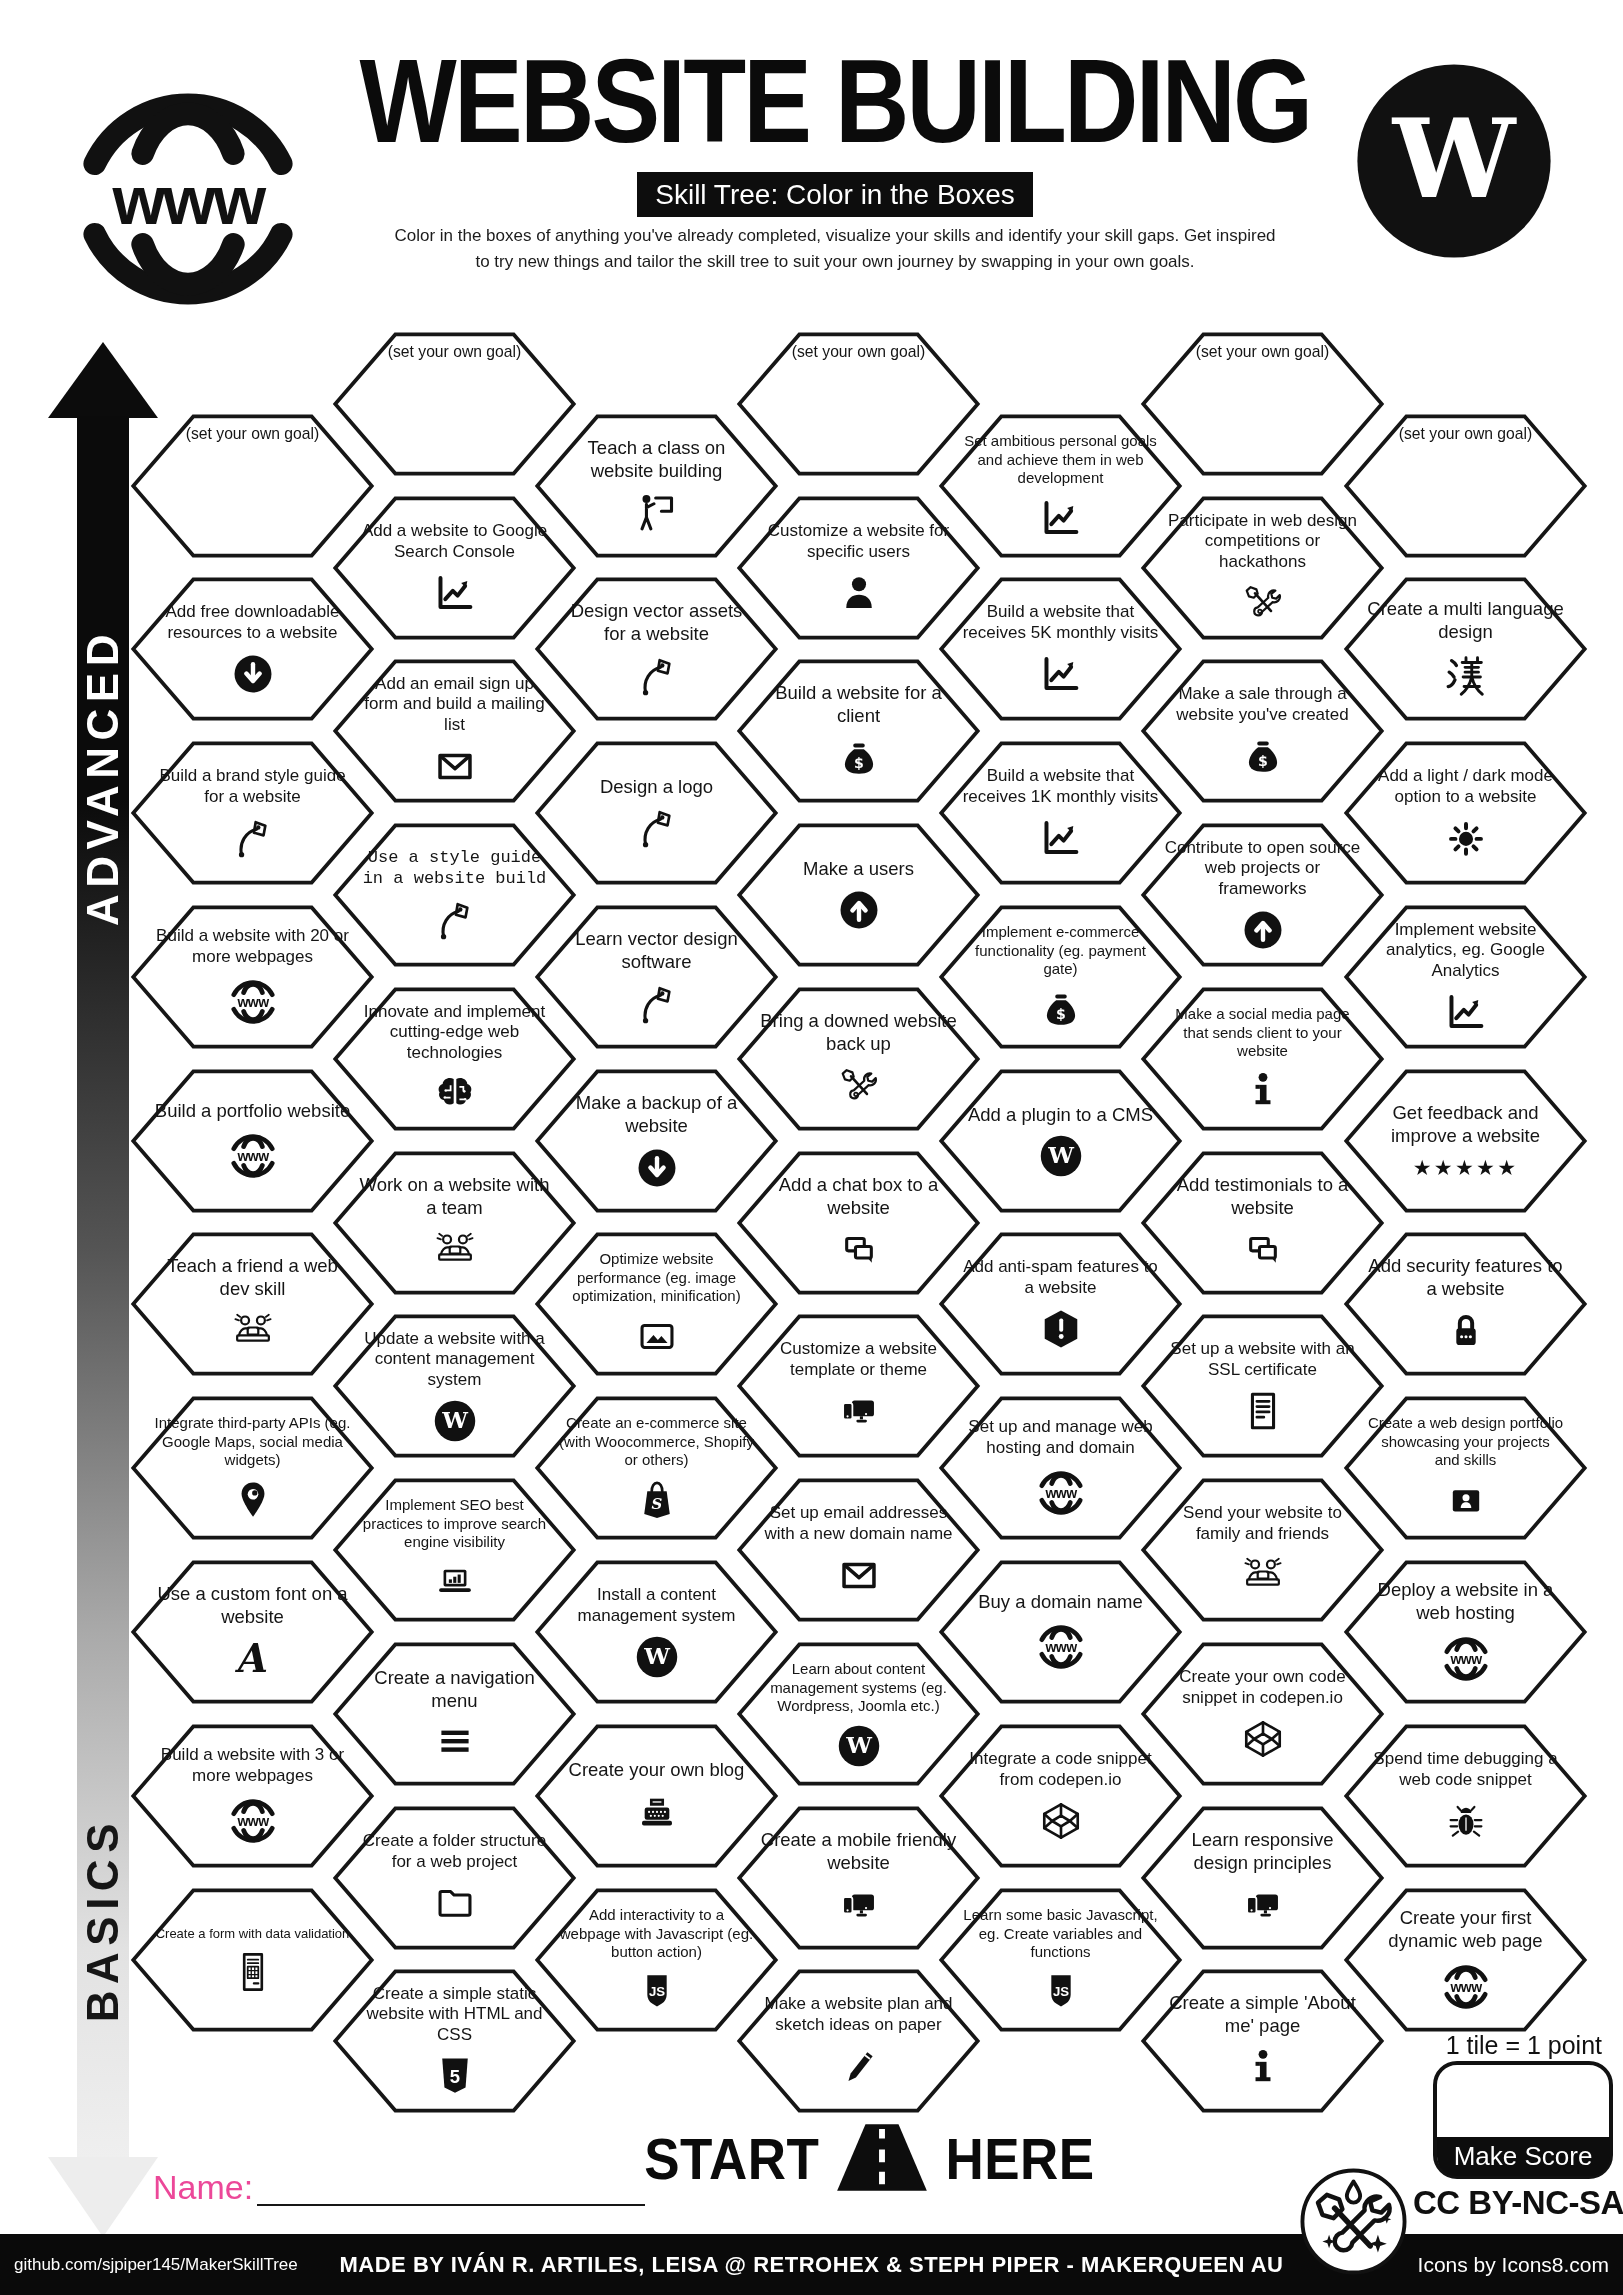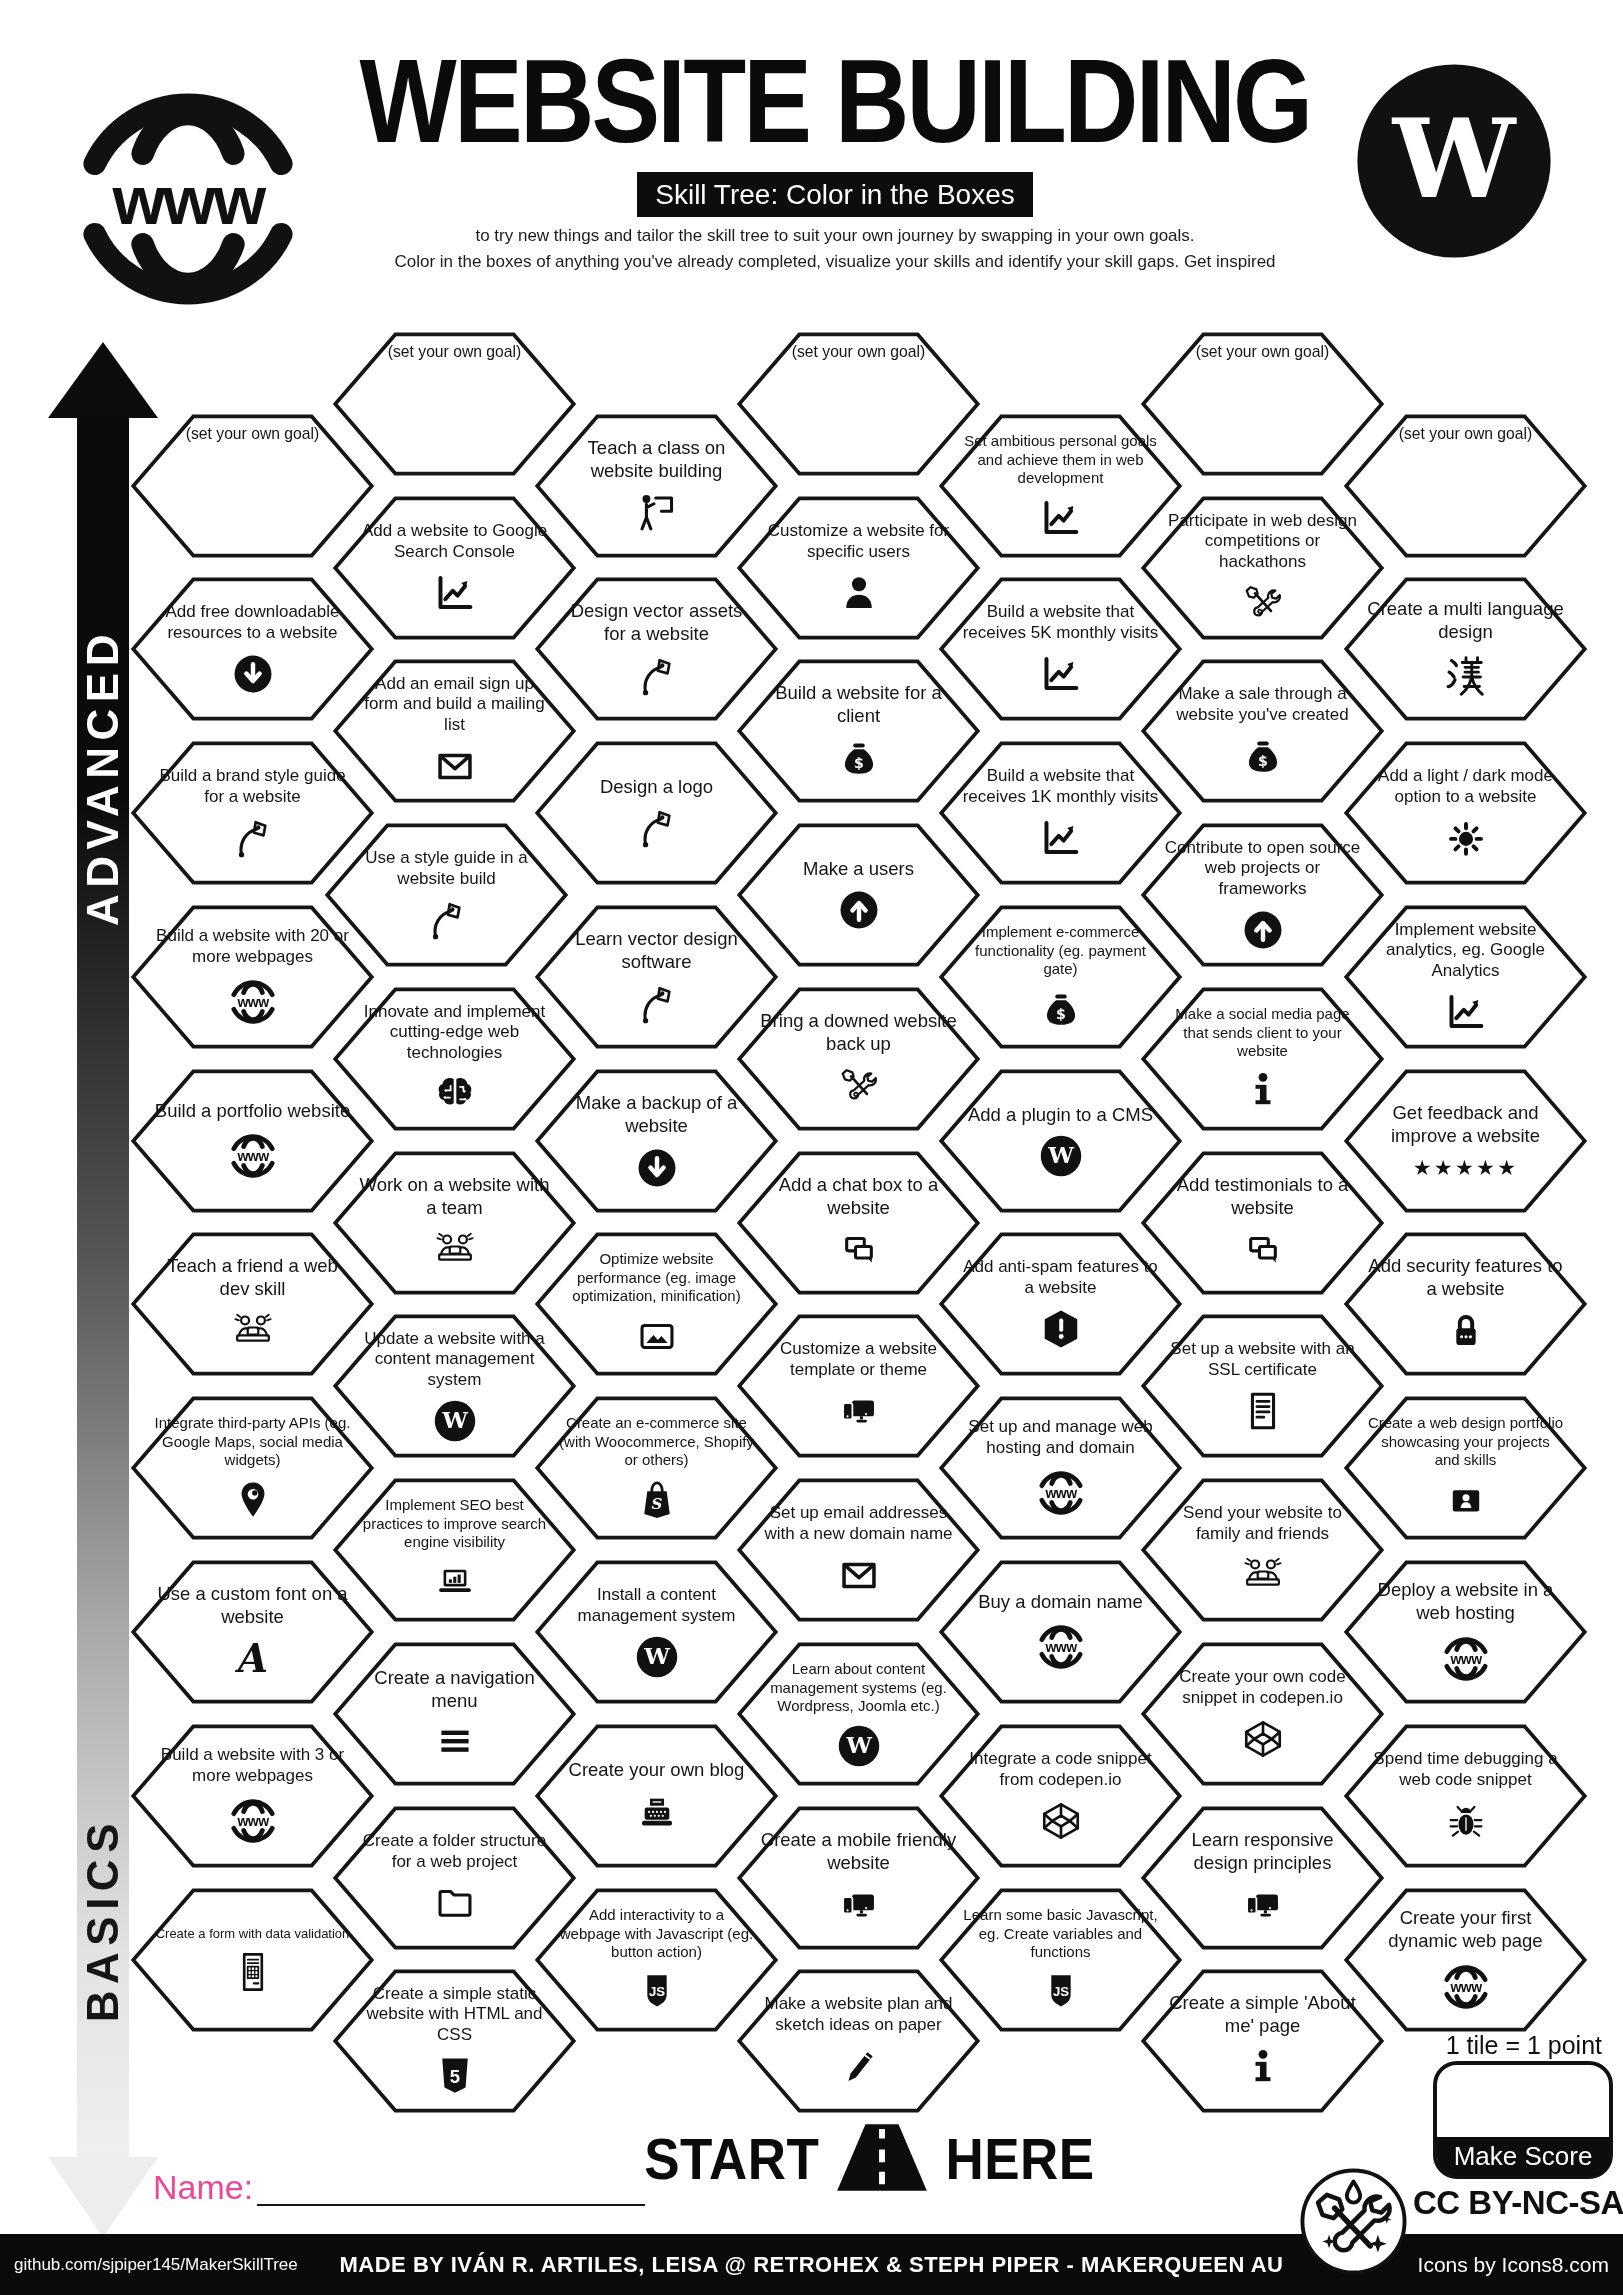--- a/index.html
+++ b/index.html
@@ -78,22 +78,22 @@
   <div class="abs" id="wp-logo"><svg viewBox="0 0 100 100">
         <circle cx="50" cy="50" r="46" fill="#111"></circle>
         <text x="50" y="67" text-anchor="middle" font-family="DejaVu Serif,serif" font-weight="bold" font-size="52" fill="#fff">W</text>
       </svg></div>
 
   <div class="abs" id="big-title">WEBSITE BUILDING</div>
   <div class="abs" id="badge-wrap">
     <span id="badge">Skill Tree: Color in the Boxes</span>
   </div>
   <div class="abs" id="desc">
+    <div>Color in the boxes of anything you've already completed, visualize your skills and identify your skill gaps.  Get inspired</div>
     <div>to try new things and tailor the skill tree to suit your own journey by swapping in your own goals.</div>
-    <div>Color in the boxes of anything you've already completed, visualize your skills and identify your skill gaps.  Get inspired</div>
   </div>
 
   <div class="abs" id="arrow-up"></div>
   <div class="abs" id="arrow-shaft"></div>
   <div class="abs" id="arrow-down"></div>
   <div class="abs axis-label" id="adv-label">
     <span>ADVANCED</span>
   </div>
   <div class="abs axis-label" id="bas-label">
     <span>BASICS</span>
@@ -284,21 +284,21 @@
         <div class="content">
           <div class="label" style="font-size:17px">Add an email sign up form and build a mailing list</div>
           <div class="icon i-envelope">
             <svg viewBox="0 0 100 100">
               <rect x="16" y="26" width="68" height="50" stroke="#111" fill="none" stroke-linecap="round" stroke-linejoin="round" stroke-width="8"></rect>
               <path d="M20 30l30 26 30-26" stroke="#111" fill="none" stroke-linecap="round" stroke-linejoin="round" stroke-width="8"></path>
             </svg>
           </div>
         </div>
       </div>
-      <div class="tile" style="left: 324px; top: 822px;">
+      <div class="tile" style="left: 332px; top: 822px; font-family: Liberation Mono, monospace;">
         <svg class="hex" viewBox="0 0 530 315">
           <polygon points="7,157.5 137,7 393,7 523,157.5 393,308 137,308" fill="#fff" stroke="#161616" stroke-width="8"></polygon>
         </svg>
         <div class="content">
           <div class="label" style="font-size:17px">Use a style guide in a website build</div>
           <div class="icon i-pen">
             <svg viewBox="0 0 100 100">
               <path d="M24 88c-6-28 10-52 34-58" stroke="#111" fill="none" stroke-linecap="round" stroke-linejoin="round" stroke-width="7"></path>
               <circle cx="24" cy="88" r="6" fill="#111"></circle>
               <path d="M56 14l22 8-4 22-22-6z" stroke="#111" fill="none" stroke-linecap="round" stroke-linejoin="round" stroke-width="6"></path>

